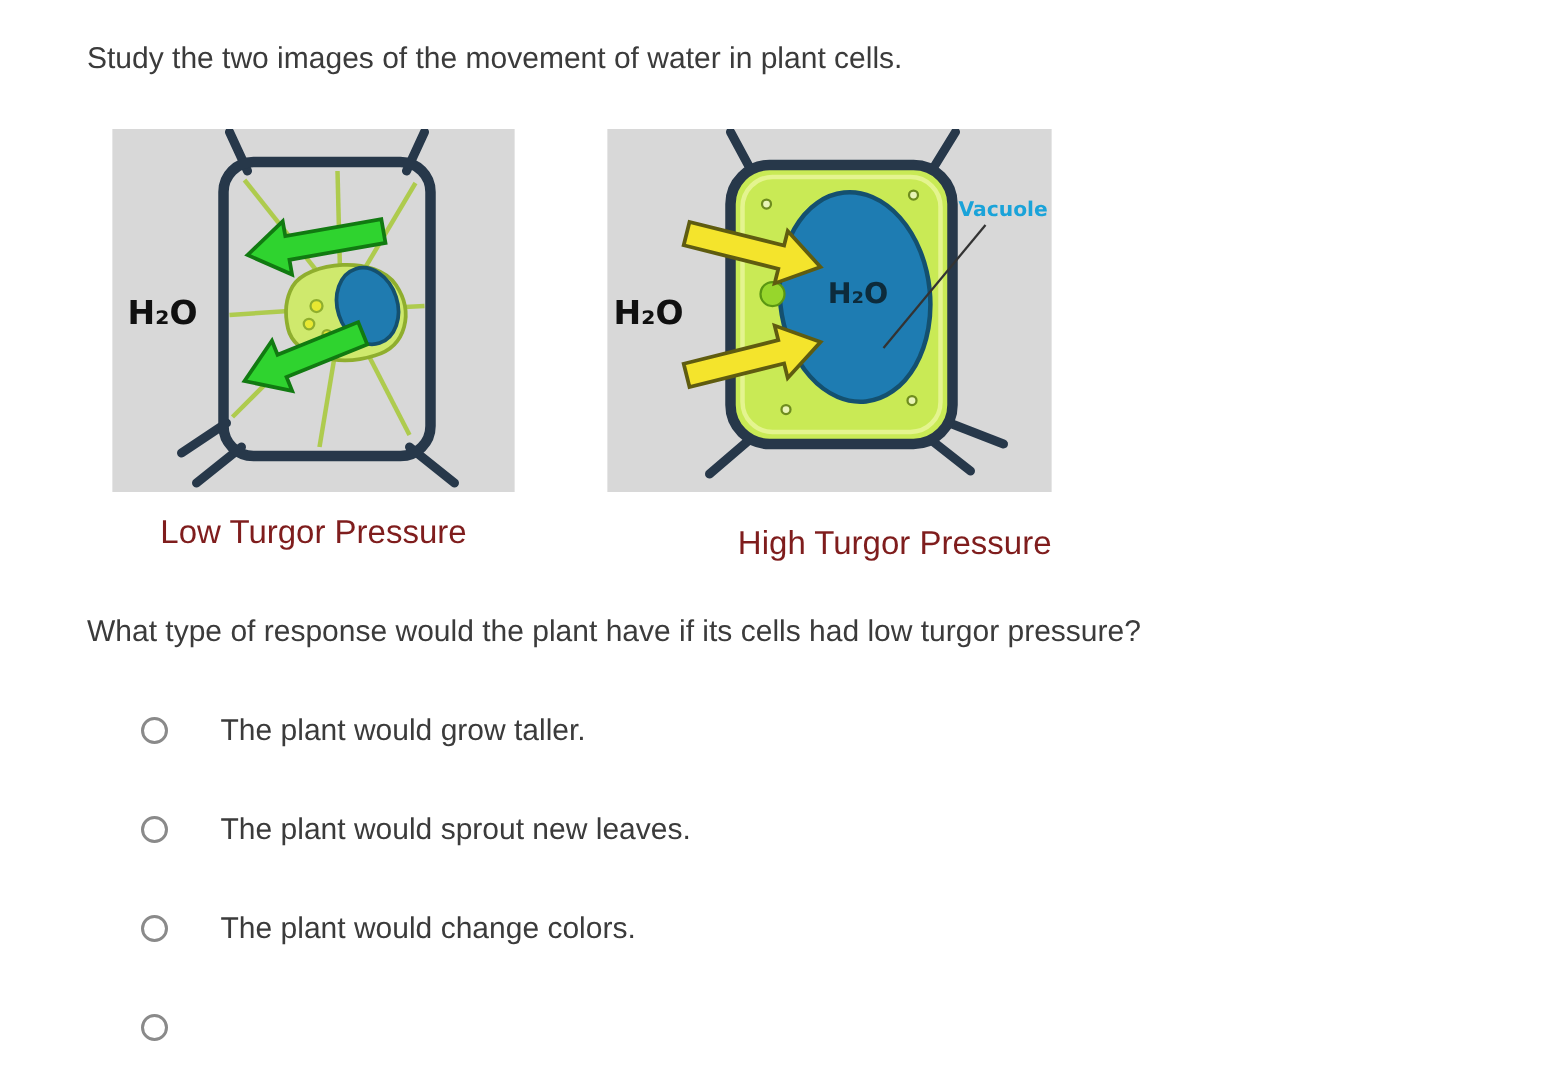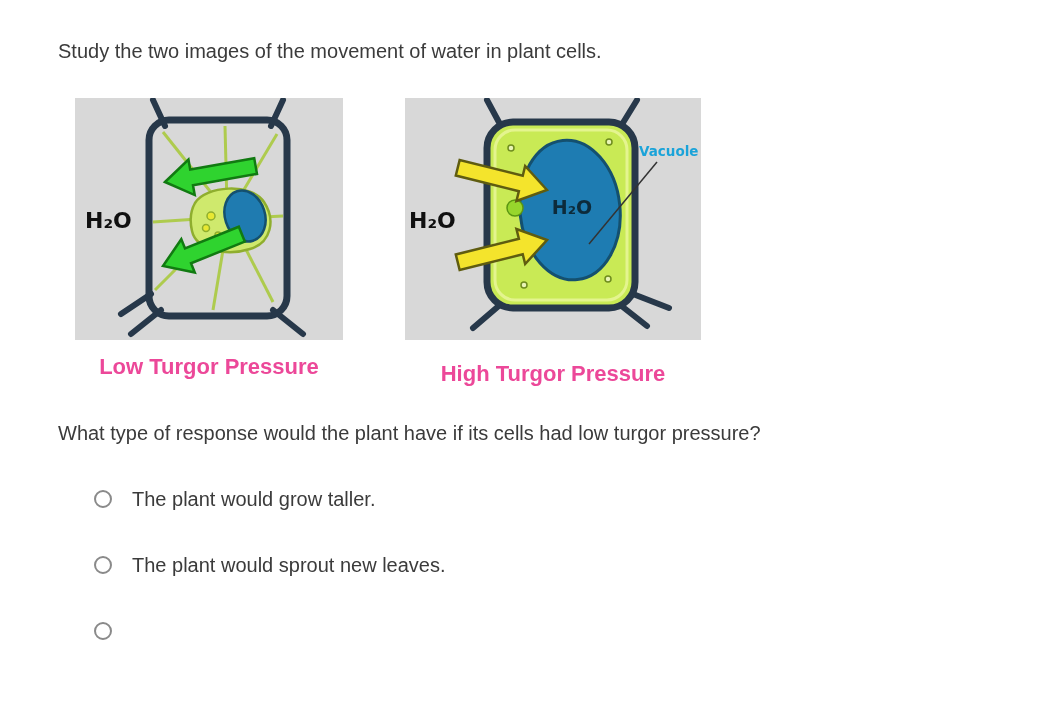--- a/index.html
+++ b/index.html
@@ -2,42 +2,42 @@
 <html><head>
 <meta charset="utf-8">
 <style>
   * { margin: 0; padding: 0; box-sizing: border-box; }
   html, body { background: #ffffff; }
   body {
     width: 1040px; height: 723px; overflow: hidden;
     font-family: "Liberation Sans", "DejaVu Sans", sans-serif;
     color: #3b3b3b;
   }
-  .page { padding: 40px 0 0 58px; width: 1040px; height: 525px; }
+  .page { padding: 28px 0 0 58px; width: 1040px; height: 525px; }
   .prompt { font-size: 20px; line-height: 22px; color: #3b3b3b; }
   .figures { display: flex; align-items: flex-start; gap: 62px; margin: 36px 0 0 17px; }
   figure { display: flex; flex-direction: column; }
   .imgbox { background: #d8d8d8; line-height: 0; }
   figcaption {
-    text-align: center; font-size: 22px; font-weight: 700; color: #ec4899;
+    text-align: center; font-size: 22px; font-weight: 400; color: #7f1d1d;
     line-height: 25px;
   }
   .cap-low  { margin-top: 14px; }
-  .cap-high { margin-top: 21px; }
+  .cap-high { margin-top: 21px; text-align: right; }
   .question { margin-top: 36px; font-size: 20px; line-height: 22px; color: #3b3b3b; }
   .options { margin-top: 44px; margin-left: 36px; }
   .option {
     display: flex; align-items: center; height: 22px; margin-bottom: 44px;
     cursor: pointer;
   }
   .radio {
     width: 18px; height: 18px; border: 2px solid #8a8a8a; border-radius: 50%;
     background: #ffffff; flex: 0 0 auto;
   }
-  .option-text { margin-left: 20px; font-size: 20px; color: #3b3b3b; }
+  .option-text { margin-left: 35px; font-size: 20px; color: #3b3b3b; }
   svg text { font-family: "DejaVu Sans", "Liberation Sans", sans-serif; }
 </style>
 </head>
 <body>
 
 <div class="page">
 
   <p class="prompt">Study the two images of the movement of water in plant cells.</p>
 
   <div class="figures">
@@ -138,16 +138,20 @@
     <label class="option">
       <span class="radio"></span>
       <span class="option-text">The plant would grow taller.</span>
     </label>
     <label class="option">
       <span class="radio"></span>
       <span class="option-text">The plant would sprout new leaves.</span>
     </label>
     <label class="option">
       <span class="radio"></span>
+      <span class="option-text">The plant would change colors.</span>
+    </label>
+    <label class="option">
+      <span class="radio"></span>
     </label>
   </div>
 
 </div>
 
 </body></html>

